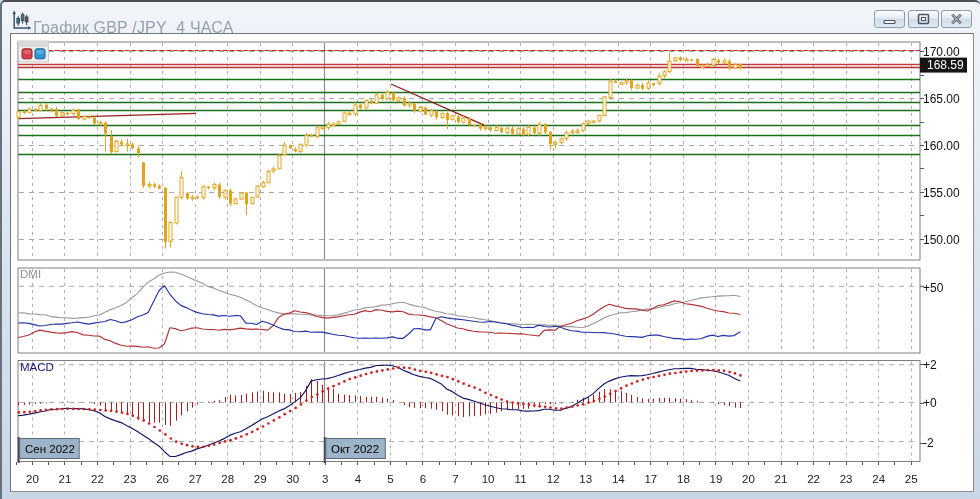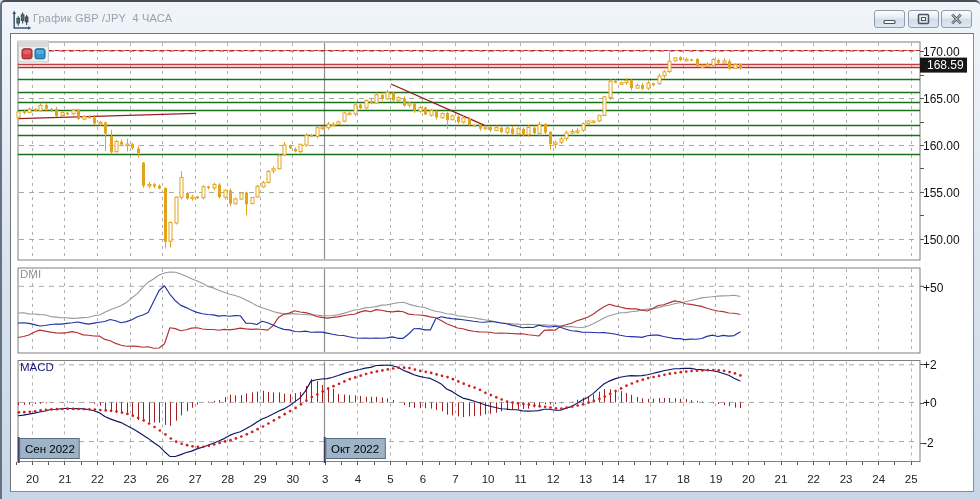--- a/index.html
+++ b/index.html
@@ -1,17 +1,17 @@
 <!DOCTYPE html>
 <html><head><meta charset="utf-8"><title>chart</title>
 <style>
 html,body{margin:0;padding:0;}
 body{width:980px;height:499px;overflow:hidden;font-family:"Liberation Sans",sans-serif;background:#d9e4f0;}
 #win{position:absolute;left:0;top:0;width:978px;height:499px;border-top:2px solid #494e55;border-left:2px solid #667182;border-right:0;border-radius:5px 5px 0 0;background:linear-gradient(#f1f5fa,#dce6f0 45%,#ccd9e7 90%,#c9d6e5);}
-#ttext{position:absolute;left:31px;top:10px;font-size:11px;color:#98a1ad;letter-spacing:0.2px;text-align:center;}
+#ttext{position:absolute;left:31px;top:17px;font-size:16px;color:#98a1ad;letter-spacing:0.2px;text-align:center;}
 .btn{position:absolute;top:8px;width:29px;height:16px;border:1px solid #8e9dad;border-radius:3px;background:linear-gradient(#fbfdfe,#e3ebf3 45%,#d2dde9 50%,#dde7f0);}
 #content{position:absolute;left:8px;top:31px;width:961.5px;height:457px;background:#fff;border:1.5px solid #70747a;border-right-color:#898d93;border-bottom-color:#898d93;}
 </style></head>
 <body>
 <div id="win">
   <svg width="22" height="22" style="position:absolute;left:9px;top:8px" viewBox="0 0 22 22">
    <path d="M3.2 3 V18 H17.5" fill="none" stroke="#3e536e" stroke-width="1.5"></path>
    <path d="M3.2 0.6 L1.4 4 H5 Z" fill="#3e536e"></path>
    <path d="M20.4 18 L17 16.2 V19.8 Z" fill="#3e536e"></path>
    <path d="M7.2 6.2 V15.8 M11.6 2.6 V13.4 M15.6 5 V15" stroke="#3e536e" stroke-width="1.2"></path>

